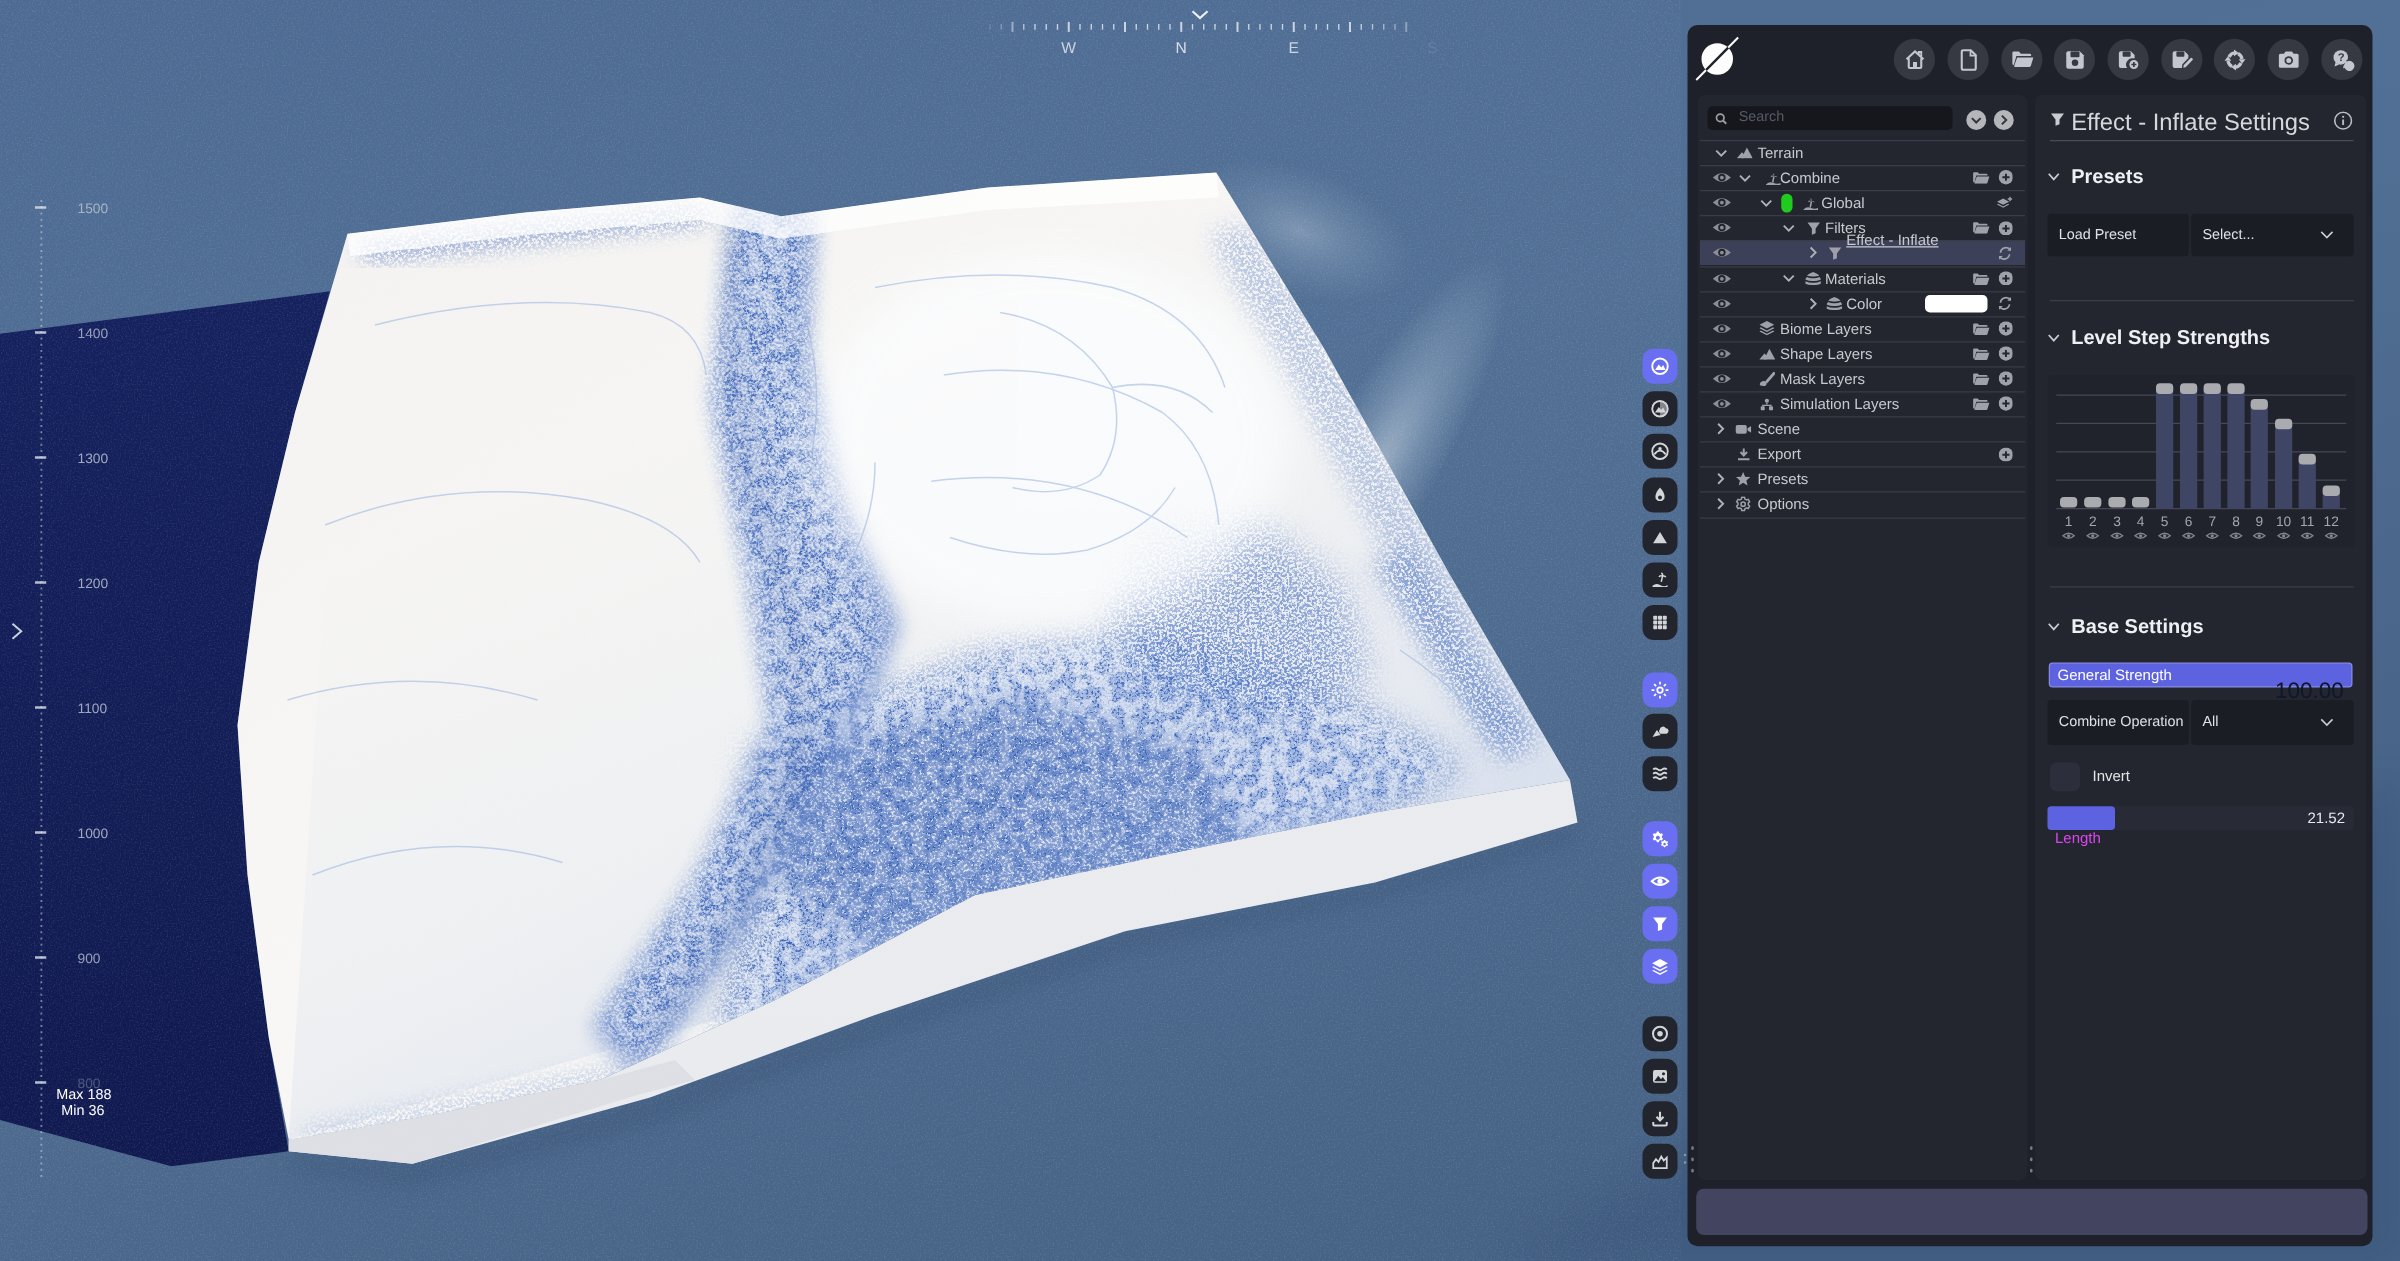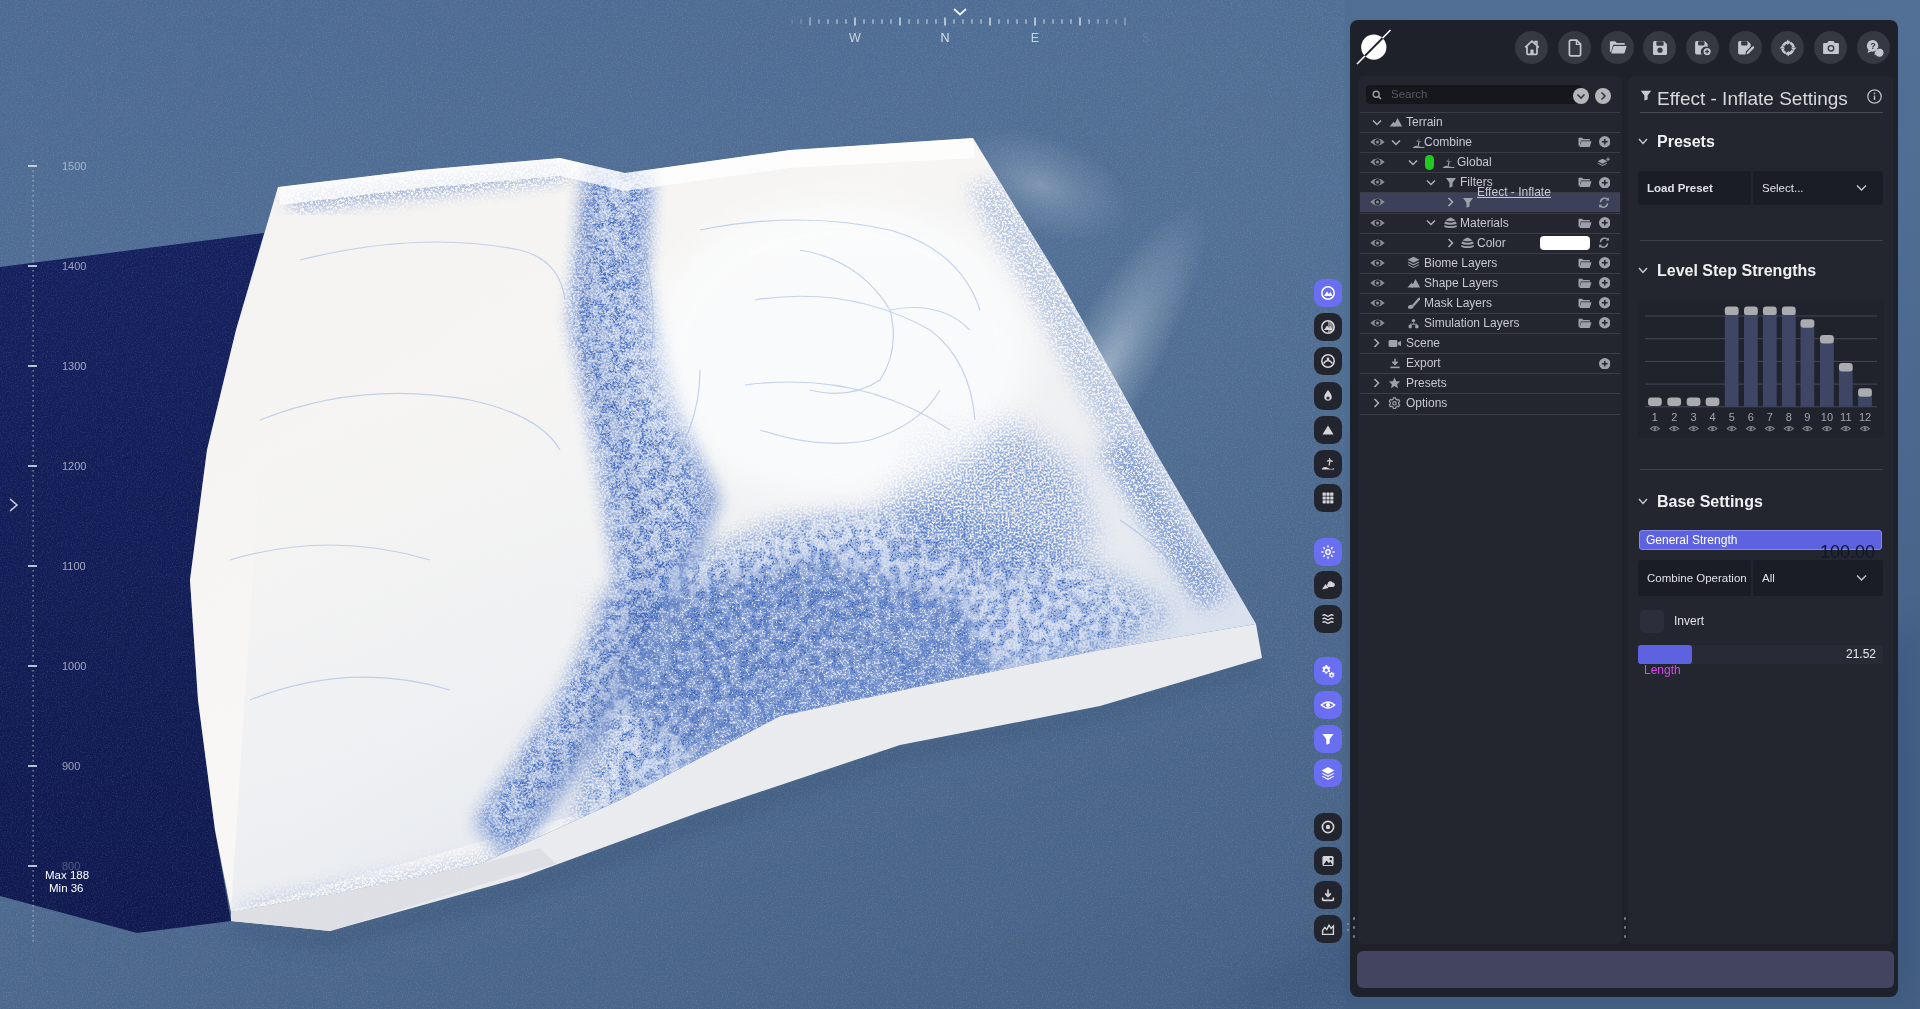--- a/index.html
+++ b/index.html
@@ -715,21 +715,21 @@
   <div class="circ" style="left:507px;top:11px">
       <svg width="20" height="19" viewBox="0 0 20 19">
         <circle cx="8.6" cy="7.4" r="5.8" fill="#c3c6ce"></circle>
         <path d="M4.4,11.4 L3.6,14.6 L7.4,13 Z" fill="#c3c6ce"></path>
         <text x="6.2" y="10.6" font-size="9" font-weight="bold" fill="#363842" font-family="Liberation Sans">?</text>
         <path d="M13.2,10.2 A4.6,4.6 0 1 1 11.4,16.4 L9.4,17.2 L10.4,14.8" fill="#c3c6ce" stroke="#363842" stroke-width="1"></path>
       </svg>
     </div>
 
   <div class="sub" style="left:8px;top:56px;width:264px;height:868px">
-    <div class="abs" style="left:8px;top:9px;width:196px;height:19px;background:#15171d;border-radius:4px;padding-left:20px;">
+    <div class="abs" style="left:8px;top:9px;width:196px;height:19px;background:#15171d;border-radius:4px;">
       <svg class="abs" style="left:6px;top:5px" width="10" height="10" viewBox="0 0 10 10">
           <use href="#s-search"></use>
         </svg>
       <div class="abs" style="left:25px;top:0;font-size:11.5px;line-height:19px;color:#565b64;">Search</div>
     </div>
     <div class="abs" style="left:215px;top:12px;width:16px;height:16px;border-radius:50%;background:#b5b6ba;">
         <svg class="abs" style="left:3px;top:4px" width="10" height="9" viewBox="0 0 10 9">
           <path d="M1.5,2.5 L5,6 L8.5,2.5" stroke="#33353e" stroke-width="1.6" fill="none"></path>
         </svg>
       </div>
@@ -943,21 +943,21 @@
     <svg class="abs" style="left:239px;top:12.5px" width="15" height="15" viewBox="0 0 15 15">
         <use href="#s-info"></use>
       </svg>
     <div class="sep" style="left:12px;top:36px;width:243px;background:#4a4c55"></div>
 
     <svg class="abs" style="left:10px;top:61px" width="10" height="9" viewBox="0 0 10 9">
         <path d="M1,2 L5,6.5 L9,2" stroke="#c9ccd2" stroke-width="1.4" fill="none"></path>
       </svg>
     <div class="ttl" style="left:29px;top:57px;">Presets</div>
     <div class="box" style="left:10px;top:95px;width:113px;height:34px;">
-        <span style="position:absolute;left:9px;top:0;line-height:34px;font-weight:bold;">Load Preset</span>
+        <span style="position:absolute;left:9px;top:0;line-height:34px;">Load Preset</span>
       </div>
     <div class="box" style="left:125px;top:95px;width:130px;height:34px;">
         <span style="position:absolute;left:9px;top:0;line-height:34px;">Select...</span>
       <svg class="abs" style="left:103px;top:13px" width="11" height="8" viewBox="0 0 11 8">
           <path d="M1,1.5 L5.5,6 L10,1.5" stroke="#c9ccd2" stroke-width="1.3" fill="none"></path>
         </svg>
     </div>
     <div class="sep" style="left:12px;top:164px;width:243px;background:#3c3e48"></div>
 
     <svg class="abs" style="left:10px;top:190px" width="10" height="9" viewBox="0 0 10 9">

